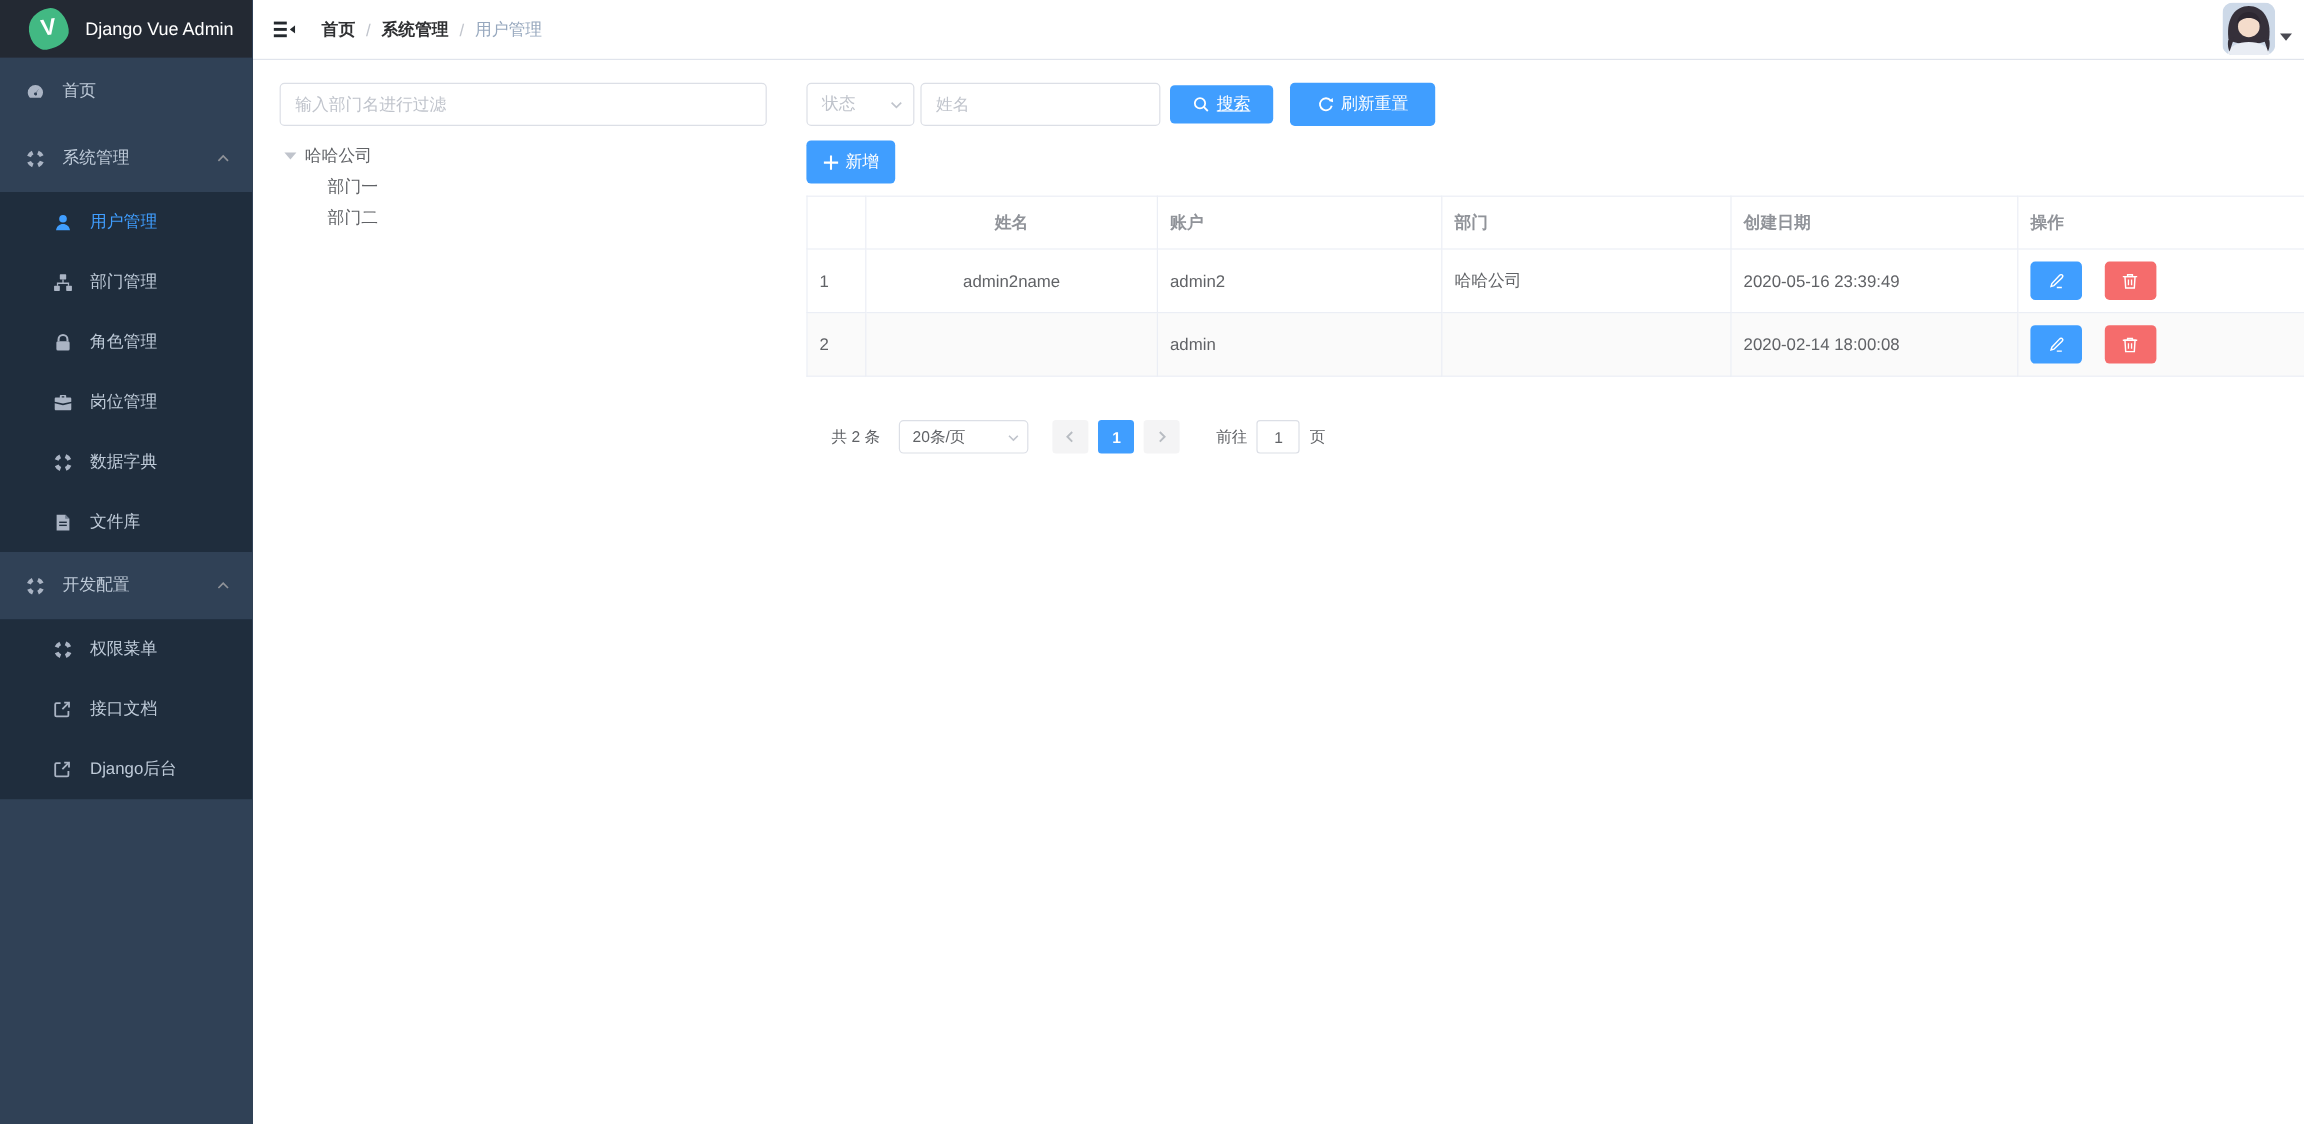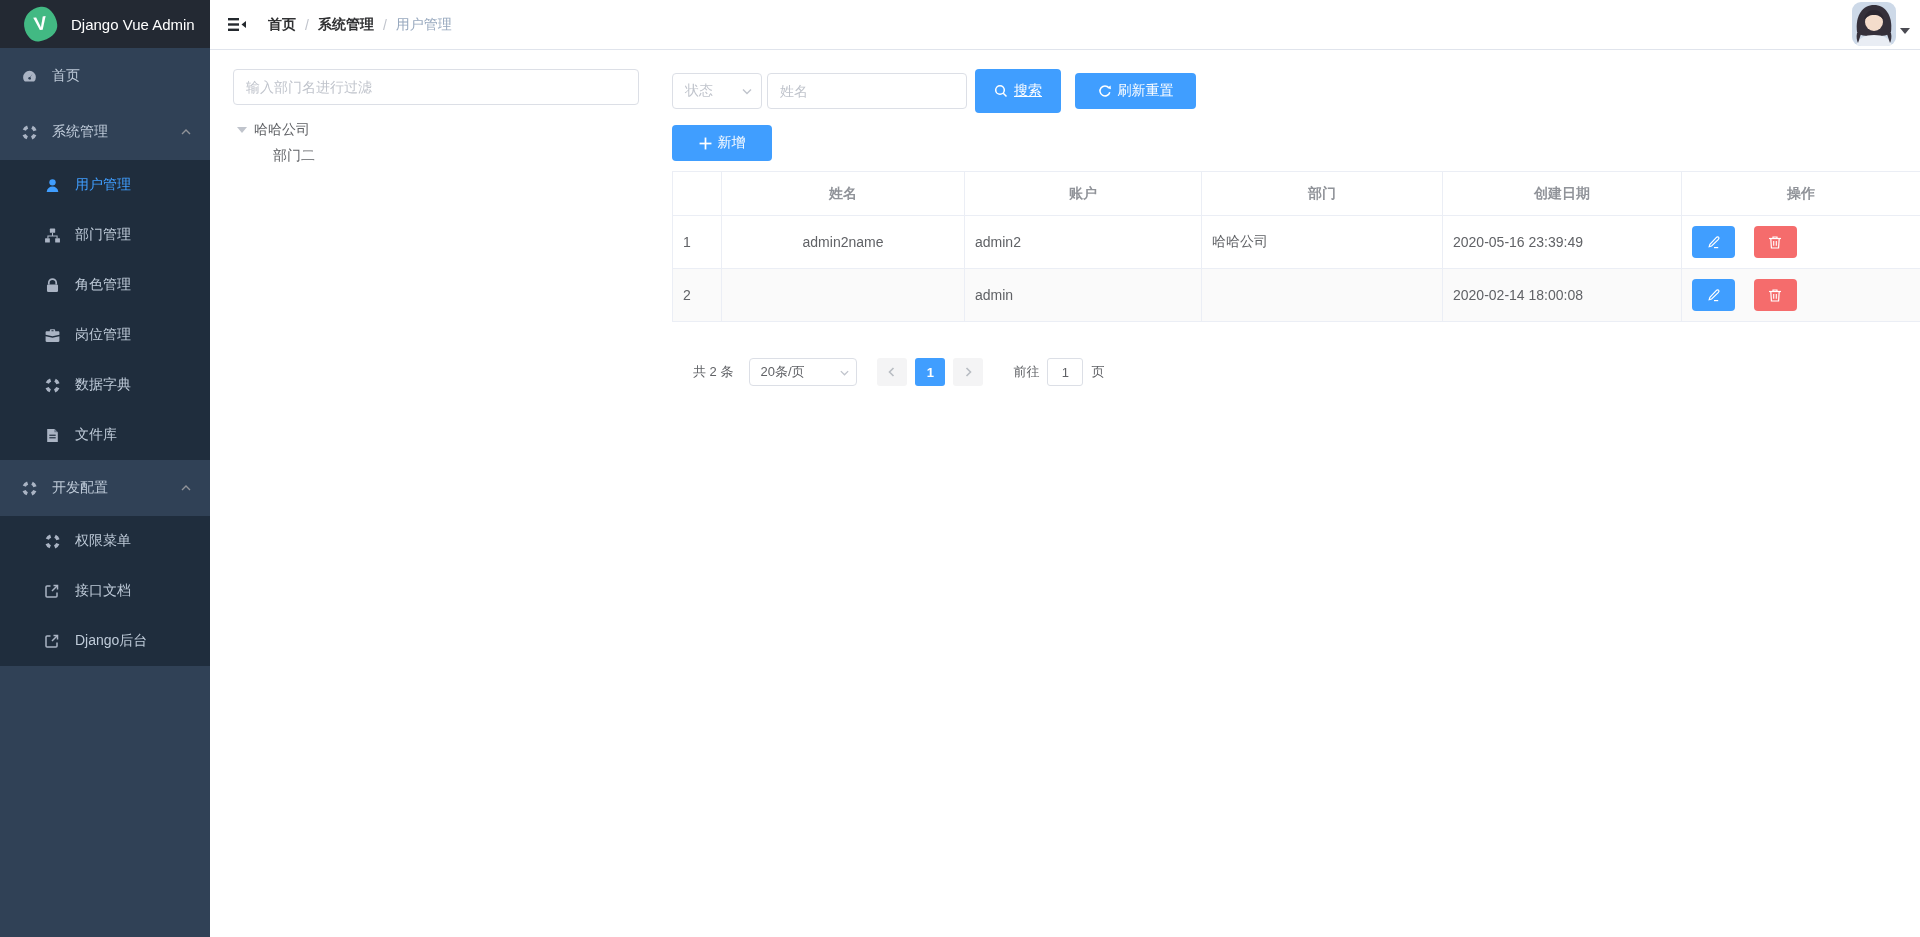--- a/index.html
+++ b/index.html
@@ -50,29 +50,29 @@
   .tree-node.leaf { padding-left:40px; }
 
   .filter-row { display:flex; align-items:center; }
   .sel { height:36px; border:1px solid #dcdfe6; border-radius:4px; background:#fff; display:flex; align-items:center;
     padding:0 8px 0 12px; cursor:pointer; justify-content:space-between; }
   .sel-status { width:90px; color:#c0c4cc; margin-right:5px; }
   .name-input { width:200px; margin-right:8px; }
   .btn { border:none; border-radius:4px; color:#fff; font-size:14px; font-family:inherit; cursor:pointer;
     display:inline-flex; align-items:center; justify-content:center; gap:6px; }
   .btn-blue { background:#409eff; }
-  .btn-search { width:86px; height:44px;text-decoration:underline; }
+  .btn-search { width:86px; height:32px;text-decoration:underline; }
   .btn-reset { width:121px; height:36px; margin-left:14px; }
-  .btn-add { width:100px; height:36px; margin-top:12px; }
+  .btn-add { width:74px; height:36px; margin-top:12px; }
 
   
   table.grid { border-collapse:collapse; margin-top:10px; width:1248px; table-layout:fixed; font-size:14px; }
   table.grid th, table.grid td { border:1px solid #ebeef5; padding:0 10px; height:44px; }
   table.grid td { height:53px; color:#606266; }
-  table.grid th { color:#909399; font-weight:600; text-align:center; background:#fff; }
+  table.grid th { color:#909399; font-weight:600; text-align:left; background:#fff; }
   table.grid tr.stripe td { background:#fafafa; }
   .c-index { width:49px; }
   .c-name { width:243px; text-align:center !important; }
   .c-acct { width:237px; }
   .c-dept { width:241px; }
   .c-date { width:239px; }
   .c-ops { width:239px; text-align:left; }
   .op-btn { width:43px; height:32px; border:none; border-radius:4px; cursor:pointer; display:inline-flex;
     align-items:center; justify-content:center; }
   .op-edit { background:#409eff; margin-right:15px; }
@@ -262,20 +262,23 @@
   </div>
 
   <div class="content">
 
     <div class="left-panel">
       <input class="el-input tree-filter" placeholder="输入部门名进行过滤" style="">
       <div class="tree">
         <div class="tree-node">
           <span class="tree-caret"></span>
           <span>哈哈公司</span>
+        </div>
+        <div class="tree-node leaf">
+          <span>部门一</span>
         </div>
         <div class="tree-node leaf">
           <span>部门二</span>
         </div>
       </div>
     </div>
 
     <div class="right-panel">
       <div class="filter-row">
         <div class="sel sel-status">

